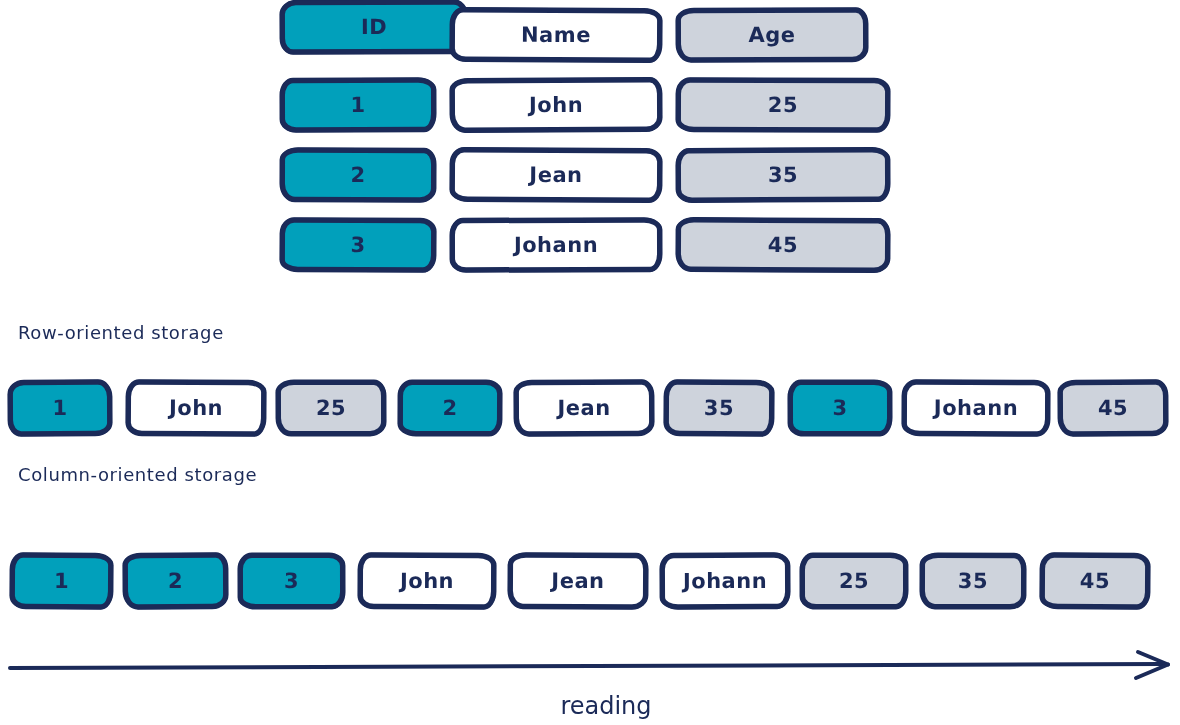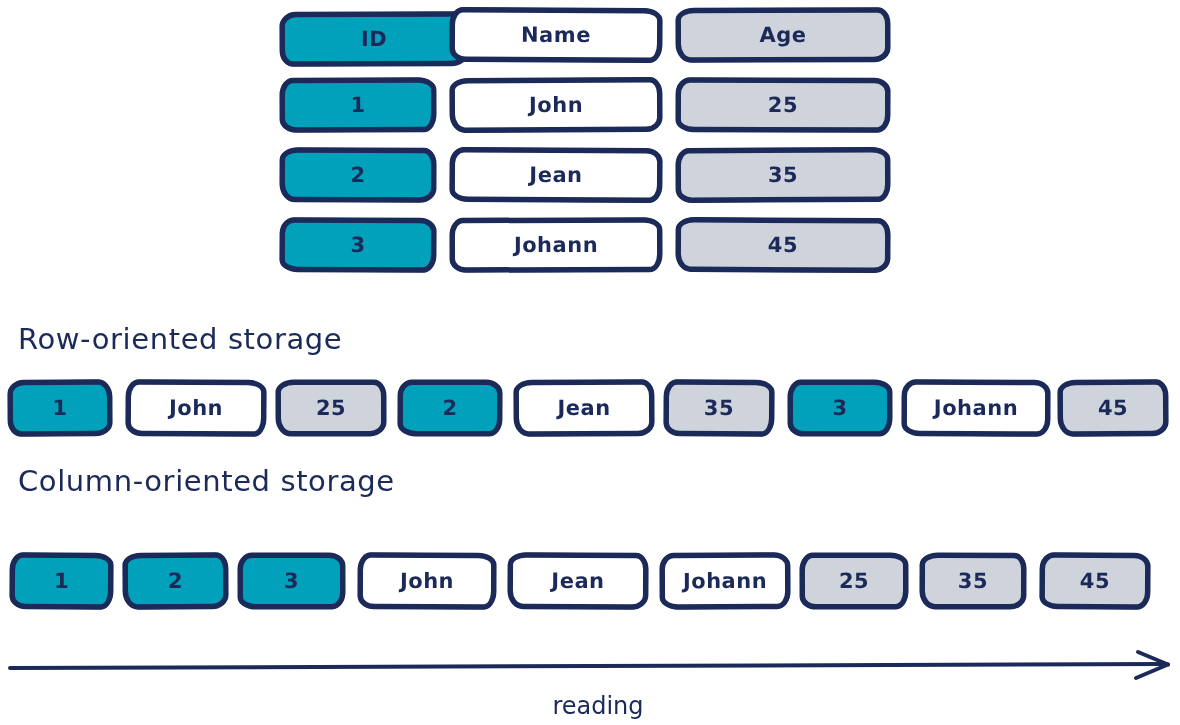--- a/index.html
+++ b/index.html
@@ -46,47 +46,47 @@
   
   .w1 { transform: rotate(-0.25deg); }
   .w2 { transform: rotate(0.3deg); }
   .w3 { transform: rotate(-0.15deg); }
   .w4 { transform: rotate(0.18deg); }
 
   
   .caption {
     position: absolute;
     font-family: "DejaVu Sans", sans-serif;
-    font-size: 29px;
+    font-size: 18px;
     font-weight: 500;
     color: #1b2a58;
     letter-spacing: 0.6px;
     white-space: nowrap;
   }
   .reading-label {
     position: absolute;
     left: 0;
     top: 692px;
     width: 1180px;
     text-align: center;
     font-family: "DejaVu Sans", sans-serif;
     font-size: 24px;
     font-weight: 500;
     color: #1b2a58;
   }
-  .reading-label span { position: relative; left: 8px; text-align: right; }
+  .reading-label span { position: relative; left: 16px; text-align: right; }
 </style>
 </head>
 <body>
 
 <div>
 
-  <div class="cell teal w1" style="left:280px; top:12px;  width:188px; height:54px;">ID</div>
+  <div class="cell teal w1" style="left:280px; top:0;  width:188px; height:54px;">ID</div>
   <div class="cell white v2 w2" style="left:450px; top:8px;  width:212px; height:54px;">Name</div>
-  <div class="cell gray v3 w3" style="left:676px; top:8px;  width:214px; height:54px;">Age</div>
+  <div class="cell gray v3 w3" style="left:676px; top:8px;  width:192px; height:54px;">Age</div>
 
   <div class="cell teal v2 w3" style="left:280px; top:78px; width:156px; height:54px;">1</div>
   <div class="cell white v3 w1" style="left:450px; top:78px; width:212px; height:54px;">John</div>
   <div class="cell gray v4 w4" style="left:676px; top:78px; width:214px; height:54px;">25</div>
 
   <div class="cell teal v3 w4" style="left:280px; top:148px; width:156px; height:54px;">2</div>
   <div class="cell white v4 w2" style="left:450px; top:148px; width:212px; height:54px;">Jean</div>
   <div class="cell gray v2 w1" style="left:676px; top:148px; width:214px; height:54px;">35</div>
 
   <div class="cell teal v4 w2" style="left:280px; top:218px; width:156px; height:54px;">3</div>

